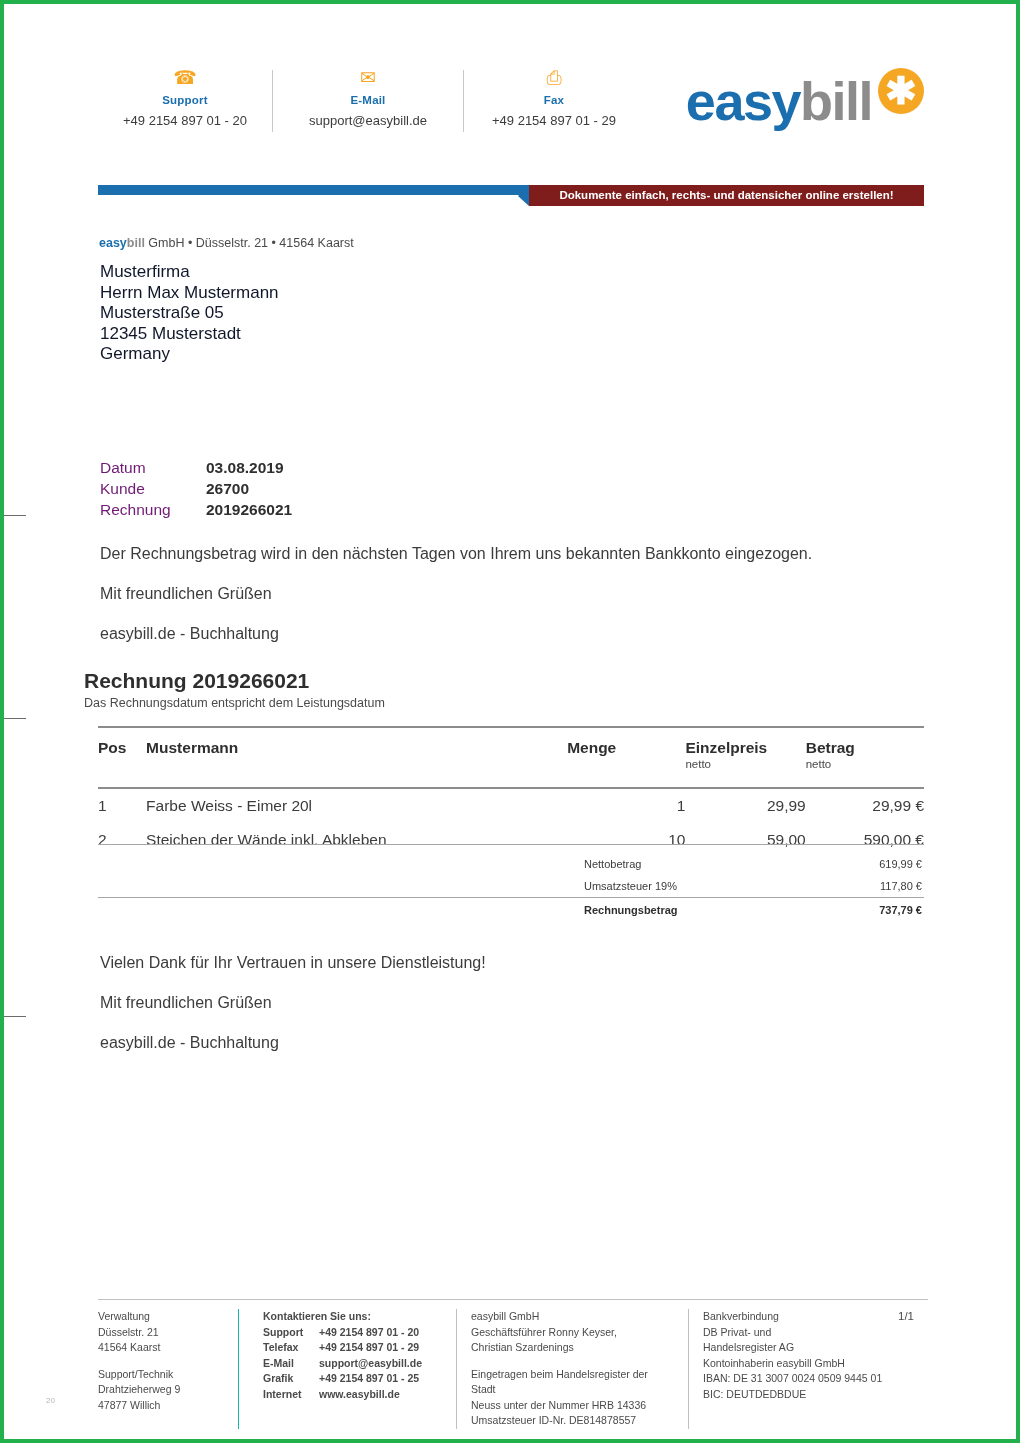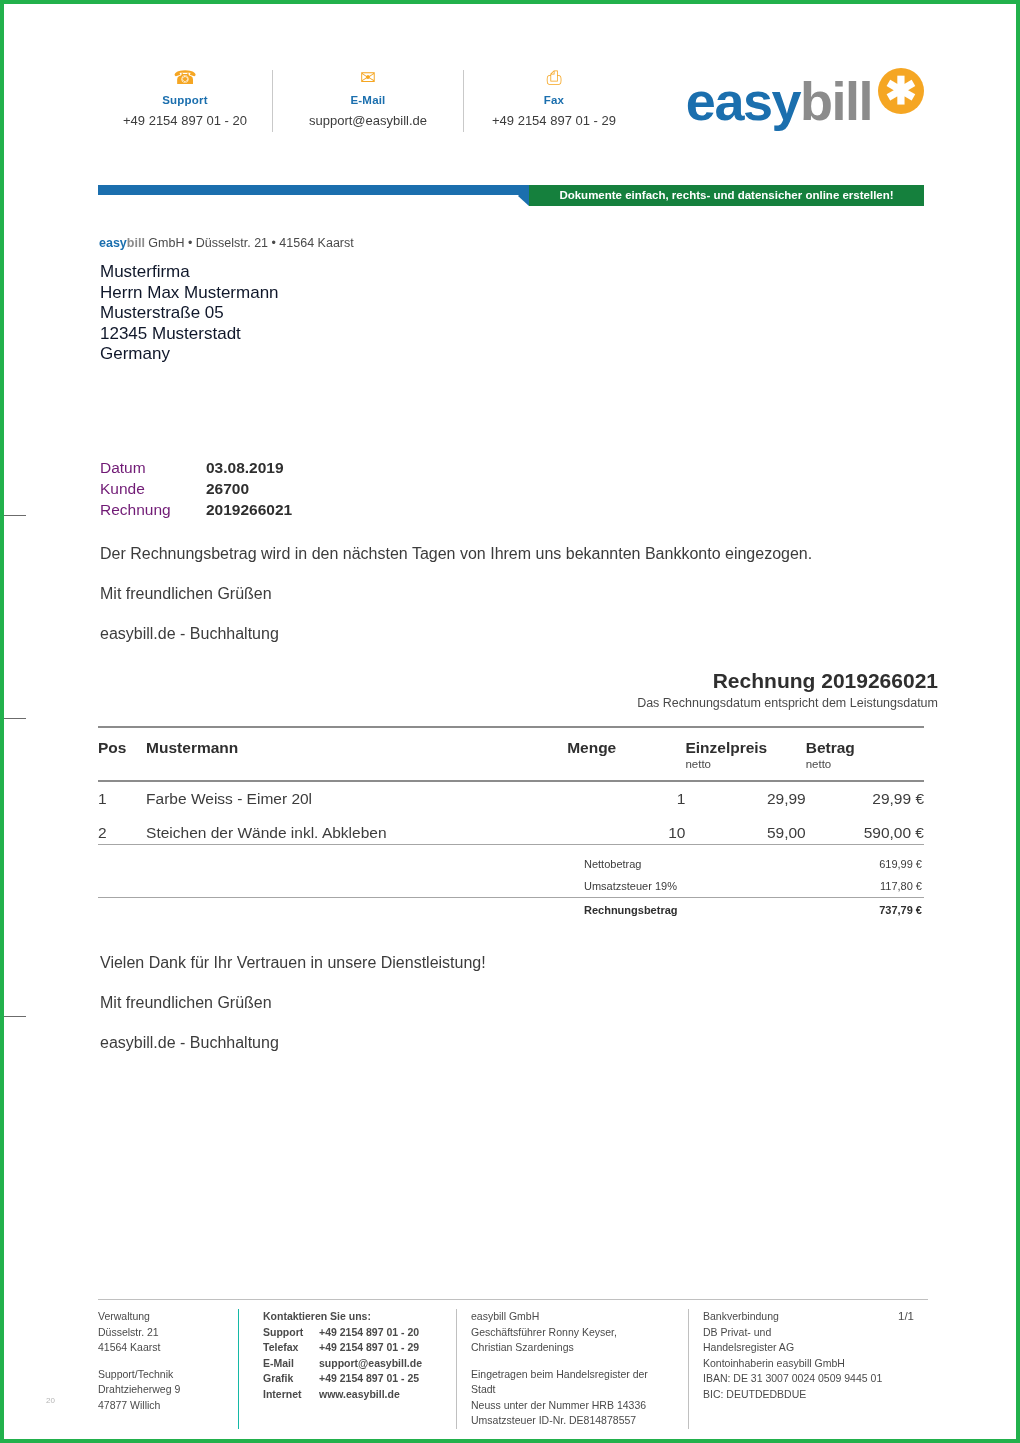--- a/index.html
+++ b/index.html
@@ -110,21 +110,21 @@
     width: 826px;
     height: 10px;
     background: #1b6fae;
   }
   .tagline {
     position: absolute;
     left: 525px;
     top: 181px;
     width: 395px;
     height: 21px;
-    background: #15803d;
+    background: #7f1d1d;
     color: #ffffff;
     font-size: 11.5px;
     font-weight: bold;
     line-height: 21px;
     text-align: center;
     white-space: nowrap;
   }
   .tagline:before {
     content: "";
     position: absolute;
@@ -175,24 +175,23 @@
     top: 541px;
     width: 830px;
     font-size: 16px;
     color: #3c3c3c;
   }
   .intro p { margin: 0 0 22px 0; }
 
   
   .inv-head {
     position: absolute;
-    left: 104px;
+    left: 80px;
     top: 665px;
     width: 830px;
-    text-align: right;
   }
   .inv-head h1 {
     margin: 0;
     font-size: 21px;
     color: #2f2f2f;
     font-weight: bold;
   }
   .inv-head .sub {
     margin-top: 3px;
     font-size: 12.5px;
@@ -208,21 +207,21 @@
   }
   table.items {
     width: 100%;
     border-collapse: collapse;
   }
   table.items th {
     font-size: 15.5px;
     font-weight: bold;
     color: #2f2f2f;
     text-align: left;
-    padding: 11px 0 10px 0;
+    padding: 11px 0 17px 0;
     border-top: 2px solid #8c8c8c;
     border-bottom: 2px solid #8c8c8c;
     vertical-align: top;
   }
   table.items th .sm {
     display: block;
     font-size: 11.5px;
     font-weight: normal;
     color: #4a4a4a;
     margin-top: 1px;

